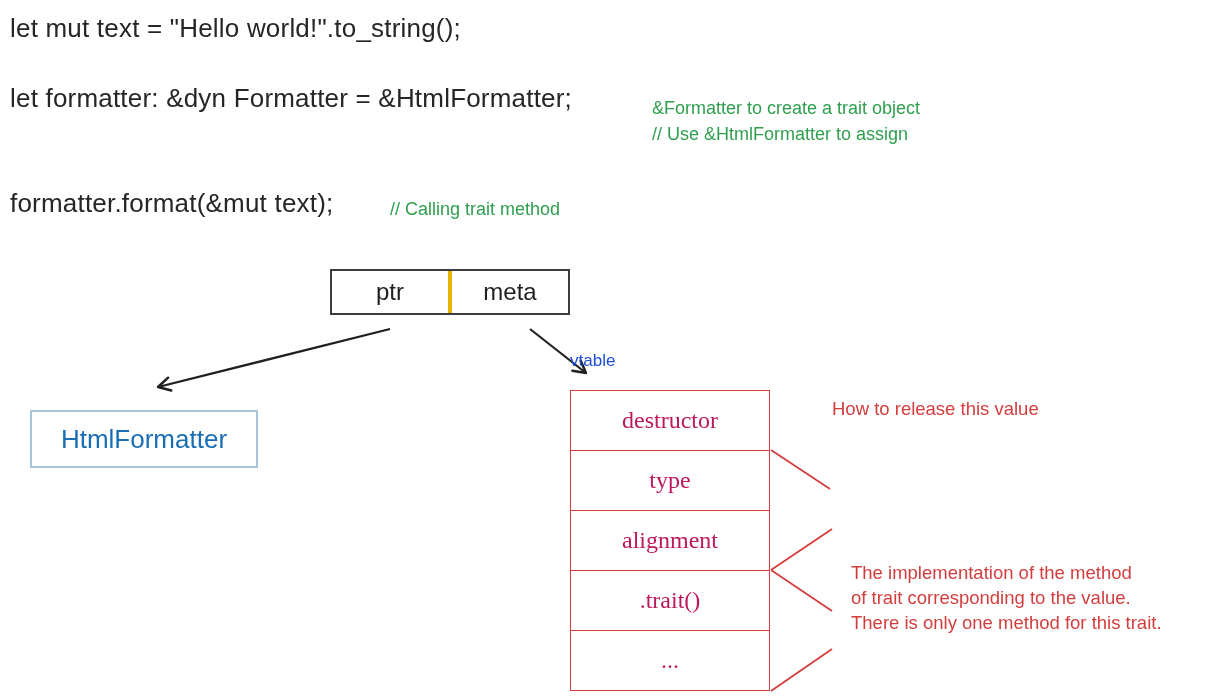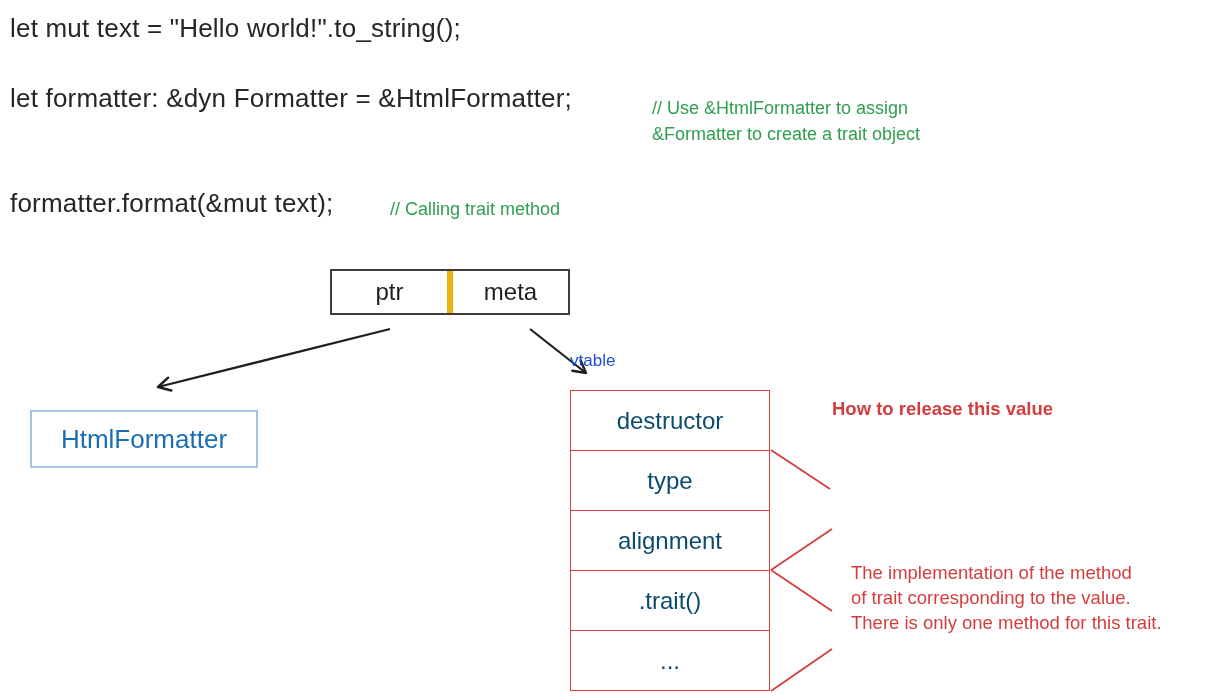--- a/index.html
+++ b/index.html
@@ -52,21 +52,21 @@
     background: #ffffff;
   }
   .fat-pointer .cell {
     flex: 1;
     display: flex;
     align-items: center;
     justify-content: center;
     font-size: 24px;
     color: #1f1f1f;
   }
-  .fat-pointer .cell:first-child { border-right: 6px solid #eab308; }
+  .fat-pointer .cell:first-child { border-right: 4px solid #eab308; }
 
   
   .concrete-type {
     left: 30px; top: 410px;
     width: 228px; height: 58px;
     border: 2px solid #a7c4da;
     box-sizing: border-box;
     display: flex;
     align-items: center;
     justify-content: center;
@@ -88,32 +88,33 @@
     width: 200px;
     border: 1.5px solid #d43d3d;
     box-sizing: border-box;
     background: #ffffff;
   }
   .vtable .vrow {
     height: 59px;
     line-height: 59px;
     text-align: center;
     font-size: 24px;
-    color: #0c4a6e;
+    color: #be185d;
     border-bottom: 1.5px solid #d43d3d;
+    font-family: Liberation Serif, serif;
   }
   .vtable .vrow:last-child { border-bottom: none; }
 
   
   .annotation {
     font-size: 18.5px;
     color: #d43d3d;
     line-height: 25px;
   }
-  .annotation-destructor { left: 832px; top: 396px; font-weight: bold; }
+  .annotation-destructor { left: 832px; top: 396px; }
   .annotation-size-alignment { left: 847px; top: 495px; }
   .annotation-format { left: 851px; top: 560px; }
 </style>
 </head>
 <body>
 
 <div class="canvas">
 
   <svg class="overlay" viewBox="0 0 1205 700" xmlns="http://www.w3.org/2000/svg">
     <defs>
@@ -125,22 +126,22 @@
     <line x1="530" y1="329" x2="586" y2="373" stroke="#1f1f1f" stroke-width="2.2" marker-end="url(#arrowhead)"></line>
     <line x1="771" y1="450" x2="830" y2="489" stroke="#d43d3d" stroke-width="1.8"></line>
     <line x1="771" y1="570" x2="832" y2="529" stroke="#d43d3d" stroke-width="1.8"></line>
     <line x1="771" y1="570" x2="832" y2="611" stroke="#d43d3d" stroke-width="1.8"></line>
     <line x1="771" y1="691" x2="832" y2="649" stroke="#d43d3d" stroke-width="1.8"></line>
   </svg>
 
   <div class="abs code-line code-line-1">let mut text = "Hello world!".to_string();</div>
   <div class="abs code-line code-line-2">let formatter: &amp;dyn Formatter = &amp;HtmlFormatter;</div>
   <div class="abs comment comment-1">
+    <div>&amp;Formatter to create a trait object</div>
     <div>// Use &amp;HtmlFormatter to assign</div>
-    <div>&amp;Formatter to create a trait object</div>
   </div>
   <div class="abs code-line code-line-3">formatter.format(&amp;mut text);</div>
   <div class="abs comment comment-2">// Calling trait method</div>
 
   <div class="abs fat-pointer">
     <div class="cell">ptr</div>
     <div class="cell">meta</div>
   </div>
 
   <div class="abs concrete-type">HtmlFormatter</div>

